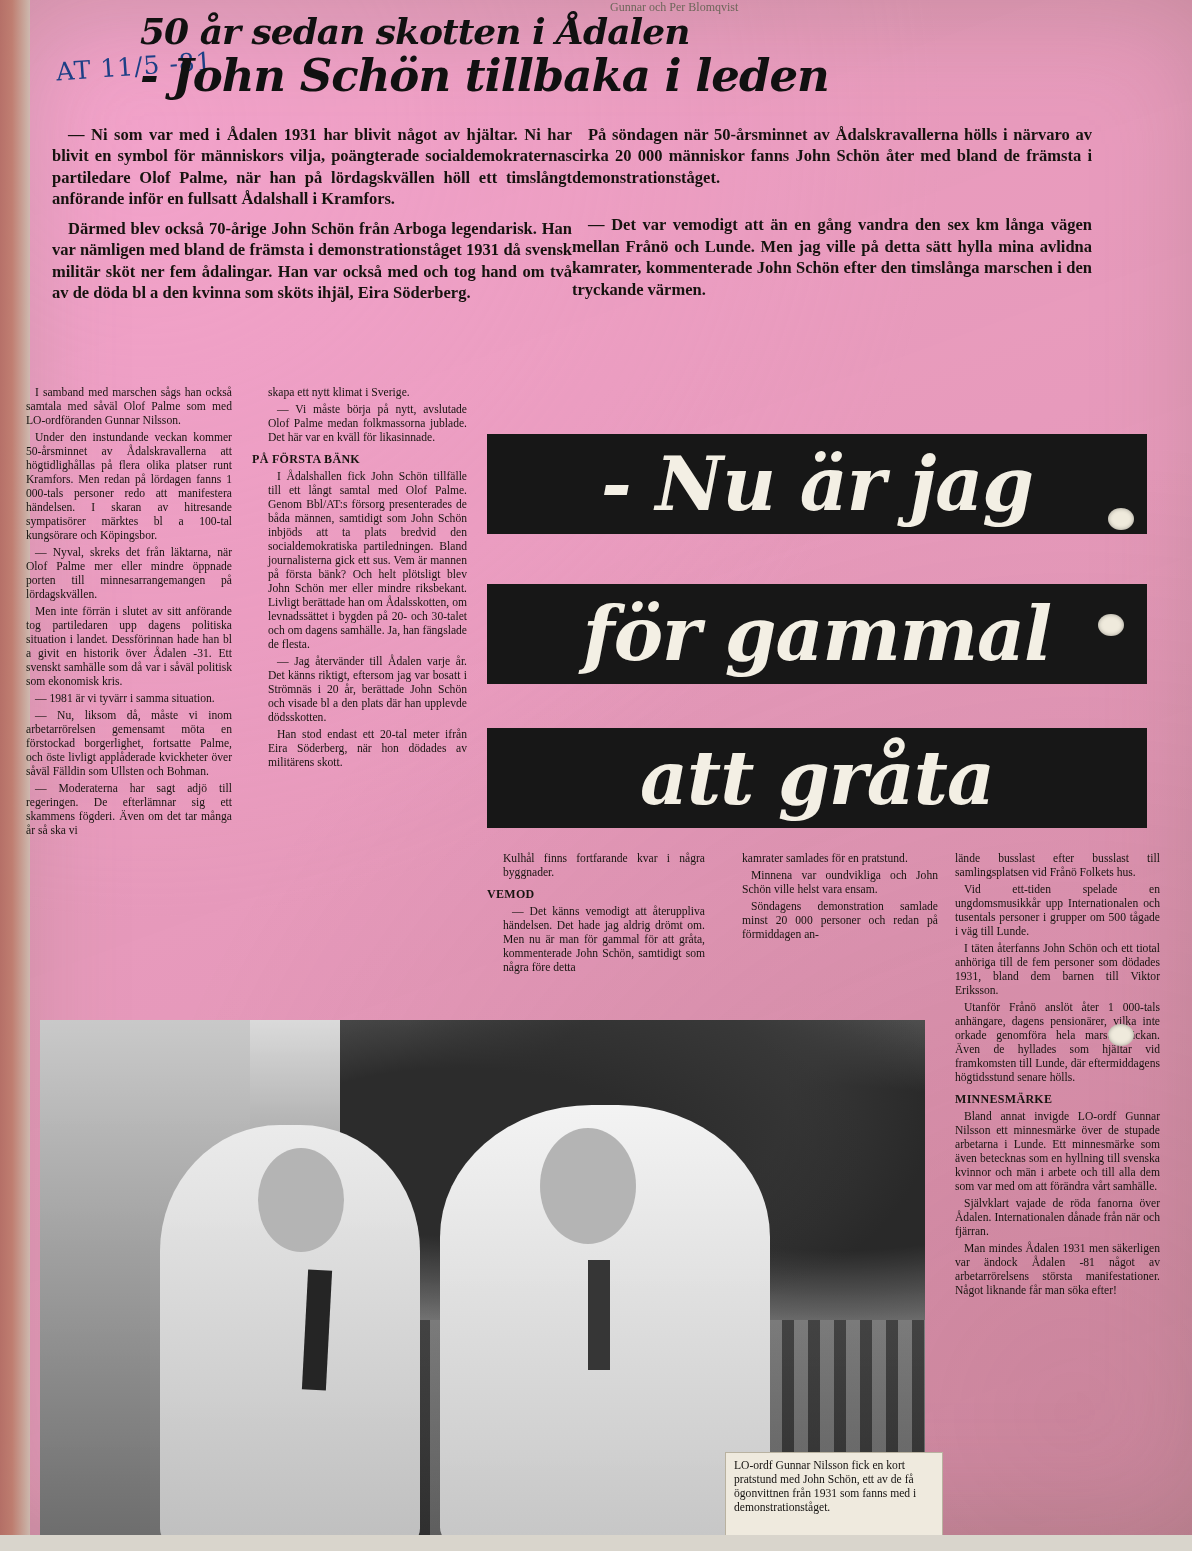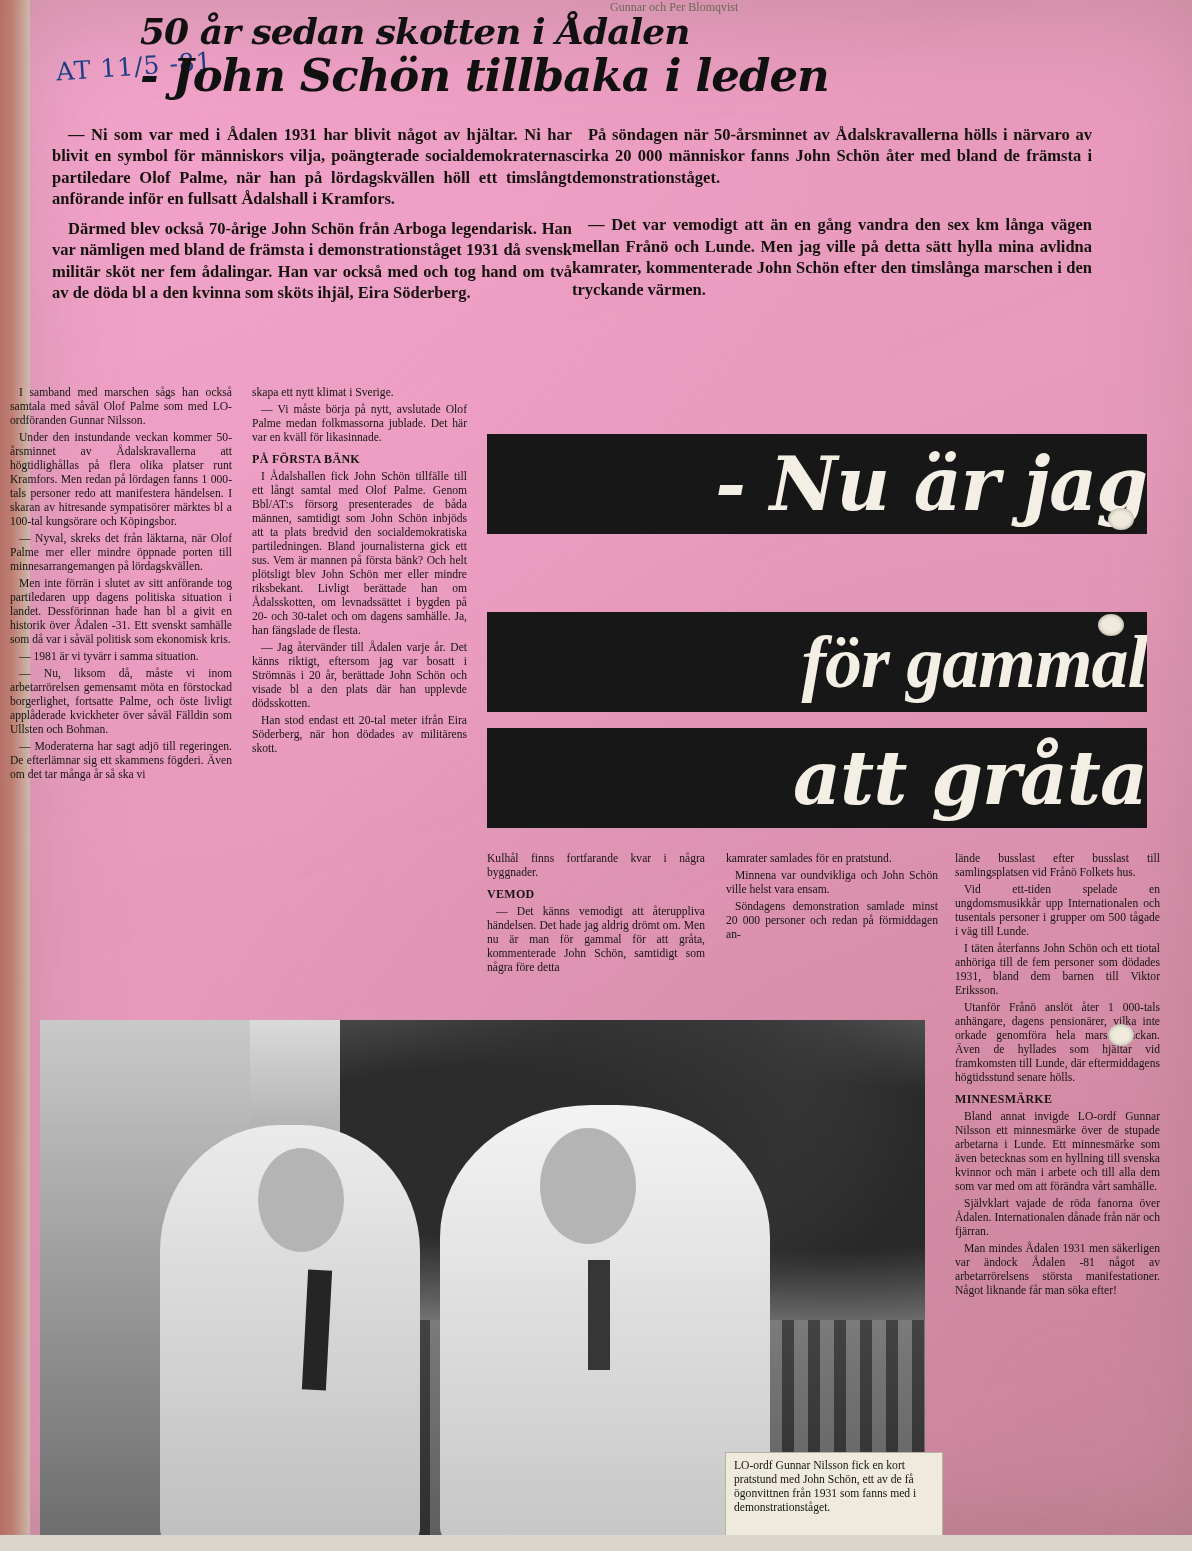--- a/index.html
+++ b/index.html
@@ -33,31 +33,31 @@
      font-family:"Liberation Serif",serif;}
 
   
   .lead{position:absolute;top:124px;left:52px;width:1090px;display:flex;}
   .lead .col{width:520px;font-size:16.5px;line-height:1.30;font-weight:bold;
      color:#16130f;text-align:justify;font-family:"Liberation Serif",serif;}
   .lead p{margin:0 0 8px 0;text-indent:16px;}
   .lead p.first{text-indent:16px;}
   .col-body{position:absolute;font-size:11.6px;line-height:1.21;text-align:justify;
      color:#171410;font-family:"Liberation Serif",serif;}
-  .col-body p{margin:0 0 3px 0;text-indent:9px;}
+  .col-body p{margin:0 0 3px 16px;text-indent:9px;}
   .col-body .dash{text-indent:9px;}
   .subhead{font-weight:bold;font-size:12px;margin:7px 0 3px 0;letter-spacing:.3px;}
 
   
   .bigbox{position:absolute;background:#171717;color:#f3efe4;
      font-family:"DejaVu Serif",serif;font-weight:bold;font-style:italic;
-     display:flex;align-items:center;justify-content:flex-end;overflow:hidden;}
+     display:flex;align-items:center;justify-content:center;overflow:hidden;}
   .bigbox span{font-size:74px;letter-spacing:-1px;line-height:1;}
   #bb1{left:487px;top:434px;width:660px;height:100px;}
-  #bb2{left:487px;top:612px;width:660px;height:100px;font-family:Liberation Serif, serif;}
+  #bb2{left:487px;top:584px;width:660px;height:100px;}
   #bb3{left:487px;top:728px;width:660px;height:100px;}
   .hole{position:absolute;width:26px;height:22px;border-radius:50%;
     background:#efeadc;box-shadow:0 0 4px rgba(0,0,0,.35) inset;}
 
   
   .photo{position:absolute;left:40px;top:1020px;width:885px;height:525px;
      background:linear-gradient(180deg,#4c4c44 0%,#6d6a59 30%,#3c3b33 100%);
      overflow:hidden;filter:grayscale(1) contrast(1.05);}
   .ph-sky{position:absolute;left:0;top:0;width:100%;height:40%;
      background:linear-gradient(180deg,#d8d6cd,#8f8d80);}

